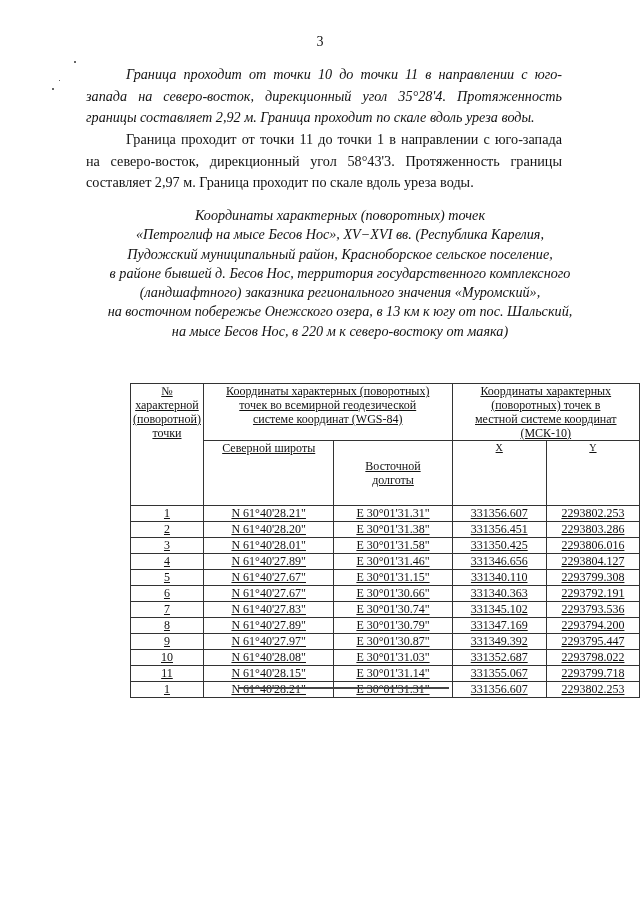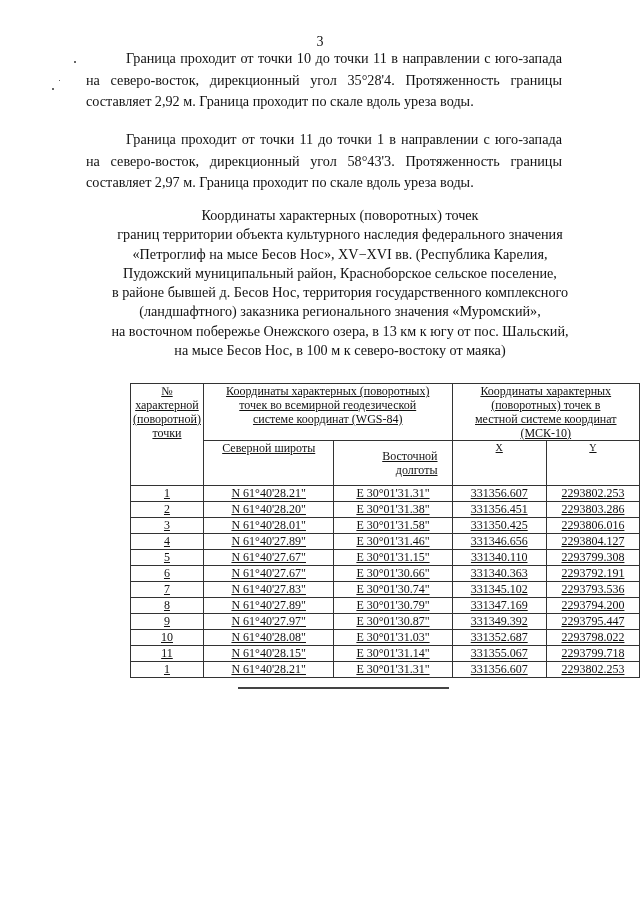--- a/index.html
+++ b/index.html
@@ -1,23 +1,23 @@
 <!DOCTYPE html>
 <html><head>
 <meta charset="utf-8">
 <style>
   html, body { margin:0; padding:0; background:#ffffff; }
   body { width:640px; height:905px; position:relative; overflow:hidden;
          font-family:"Liberation Serif", "DejaVu Serif", serif; color:#111; }
   .page-num { position:absolute; top:34px; left:0; width:640px; text-align:center; font-size:14px; }
   .para { position:absolute; left:86px; width:476px; font-size:14.2px; line-height:21.5px; text-align:justify; }
   .para .indent { display:inline-block; width:40px; }
-  #p1 { top:48px; }
+  #p1 { top:64px;font-style:italic; }
   #p2 { top:129px; }
-  .title { position:absolute; top:206px; left:80px; width:520px; text-align:center; font-size:14.2px; line-height:19.3px; }
+  .title { position:absolute; top:206px; left:80px; width:520px; text-align:center; font-size:14.2px; line-height:19.3px;font-style:italic; }
   .title div { white-space:nowrap; }
   table.coords { position:absolute; top:383px; left:130px; border-collapse:collapse; font-size:12px; line-height:14px;text-decoration:underline; }
   table.coords td, table.coords th { border:1px solid #333; text-align:center; padding:0 2px; font-weight:normal; vertical-align:top; }
   table.coords tbody td { height:15px; line-height:15px; vertical-align:middle; padding:0 2px; }
   .c0 { width:43px; } .c1 { width:104px; } .c2 { width:97px; } .c3 { width:97px; } .c4 { width:94px; }
   .xy { font-size:10px; }
   .divider { position:absolute; top:687px; left:238px; width:211px; height:2px; background:#444; }
   .speck { position:absolute; width:2px; height:2px; background:#333; border-radius:1px; }
 </style>
 </head>
@@ -27,39 +27,38 @@
 <div class="speck" style="left:59px;top:80px;width:1px;height:1px;"></div>
 <div class="speck" style="left:52px;top:88px;"></div>
 
 <div class="page-num">3</div>
 
 <div class="para" id="p1"><span class="indent"></span><span>Граница проходит от точки 10 до точки 11 в направлении с юго-запада на северо-восток, дирекционный угол 35°28'4. Протяженность границы составляет 2,92 м. Граница проходит по скале вдоль уреза воды.</span></div>
 <div class="para" id="p2"><span class="indent"></span><span>Граница проходит от точки 11 до точки 1 в направлении с юго-запада на северо-восток, дирекционный угол 58°43'3.  Протяженность границы составляет 2,97 м. Граница проходит по скале вдоль уреза воды.</span></div>
 
 <div class="title">
   <div>Координаты характерных (поворотных) точек</div>
-  <div>границ территории объекта культурного наследия федерального значения</div>
   <div>«Петроглиф на мысе Бесов Нос», XV−XVI вв. (Республика Карелия,</div>
   <div>Пудожский муниципальный район, Красноборское сельское поселение,</div>
   <div>в районе бывшей д. Бесов Нос, территория государственного комплексного</div>
   <div>(ландшафтного) заказника регионального значения «Муромский»,</div>
   <div>на восточном побережье Онежского озера, в 13 км к югу от пос. Шальский,</div>
-  <div>на мысе Бесов Нос, в 100 м к северо-востоку от маяка)</div>
+  <div>на мысе Бесов Нос, в 220 м к северо-востоку от маяка)</div>
 </div>
 
 <table class="coords">
   <thead>
     <tr>
       <th class="c0" rowspan="2" style="height:62px;">№ характерной (поворотной) точки</th>
       <th colspan="2" style="height:56px;padding:0 14px;margin-top:12px;">Координаты характерных (поворотных) точек во всемирной геодезической системе координат (WGS-84)</th>
       <th colspan="2" style="padding:0 21px;">Координаты характерных (поворотных) точек в местной системе координат (МСК-10)</th>
     </tr>
     <tr>
       <th class="c1" style="height:28px;padding:0 18px;">Северной широты</th>
-      <th class="c2" style="padding:8px 14px;text-align:right;">Восточной долготы</th>
+      <th class="c2" style="padding:18px 14px;">Восточной долготы</th>
       <th class="c3 xy">X</th>
       <th class="c4 xy">Y</th>
     </tr>
   </thead>
   <tbody>
     <tr>
         <td>1</td>
         <td>N 61°40'28.21"</td>
         <td>E 30°01'31.31"</td>
         <td>331356.607</td>

